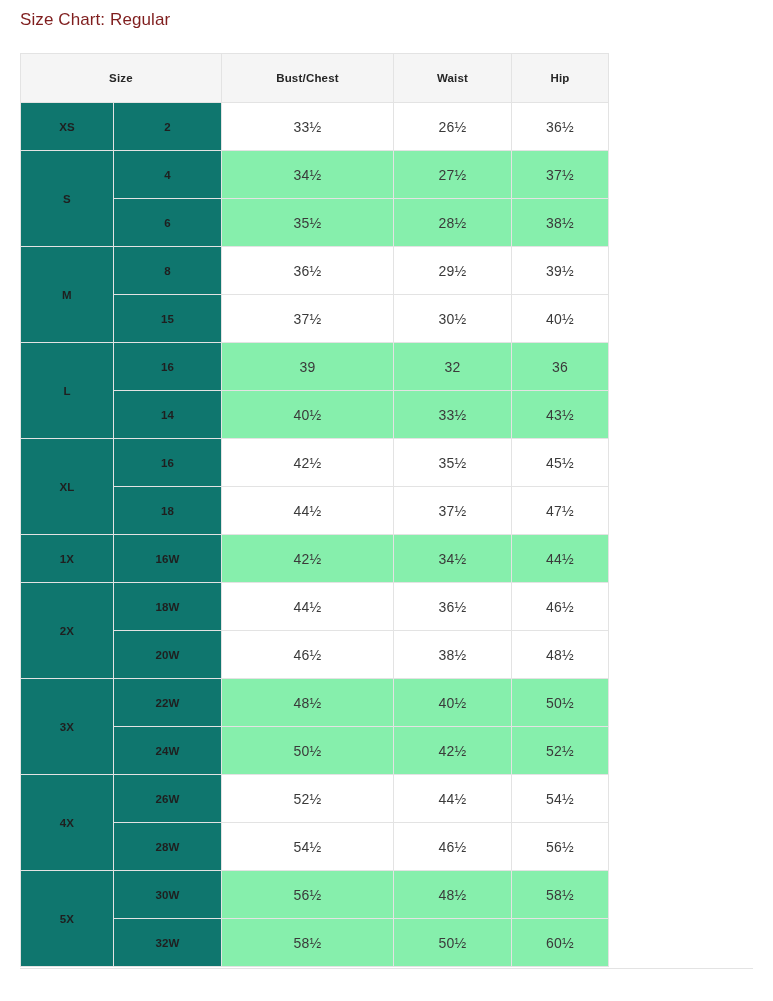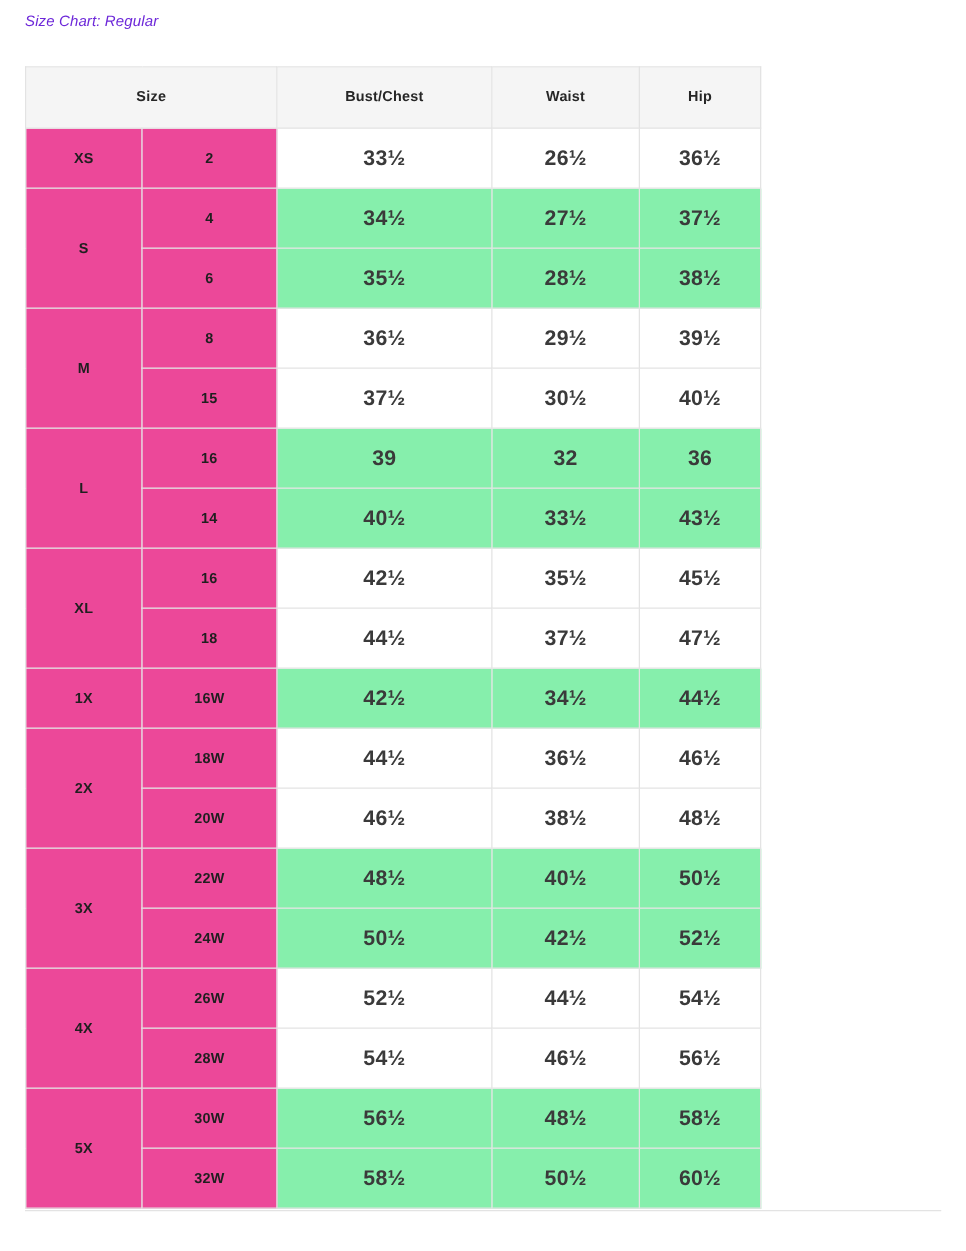--- a/index.html
+++ b/index.html
@@ -20,26 +20,25 @@
     position: relative;
     width: 773px;
     height: 1001px;
     box-sizing: border-box;
   }
 
   .chart-title {
     position: absolute;
     left: 20px;
     top: 10px;
-    font-size: 12px;
+    font-size: 17px;
     font-weight: 400;
-    color: #6d28d9;
+    color: #7f1d1d;
     letter-spacing: 0.1px;
     white-space: nowrap;
-    font-style: italic;
   }
 
   .table-wrap {
     position: absolute;
     left: 20px;
     top: 53px;
     width: 733px;
   }
 
   table.size-chart {
@@ -70,31 +69,31 @@
     font-size: 11.5px;
     font-weight: 700;
     color: #262626;
     height: 49px;
     letter-spacing: 0.2px;
   }
 
   
   td.alpha-cell,
   td.num-cell {
-    background: #ec4899;
+    background: #0f766e;
     font-weight: 700;
     font-size: 11.5px;
     color: #1f1f1f;
     letter-spacing: 0.2px;
   }
 
   
   td.meas {
-    font-weight: 700;
-    font-size: 17px;
+    font-weight: 400;
+    font-size: 14px;
     color: #3a3a3a;
     letter-spacing: 0.2px;
   }
   td.meas.band-light { background: #ffffff; }
   td.meas.band-shade { background: #86efac; }
 
   
   .table-bottom-rule {
     position: absolute;
     left: 20px;

